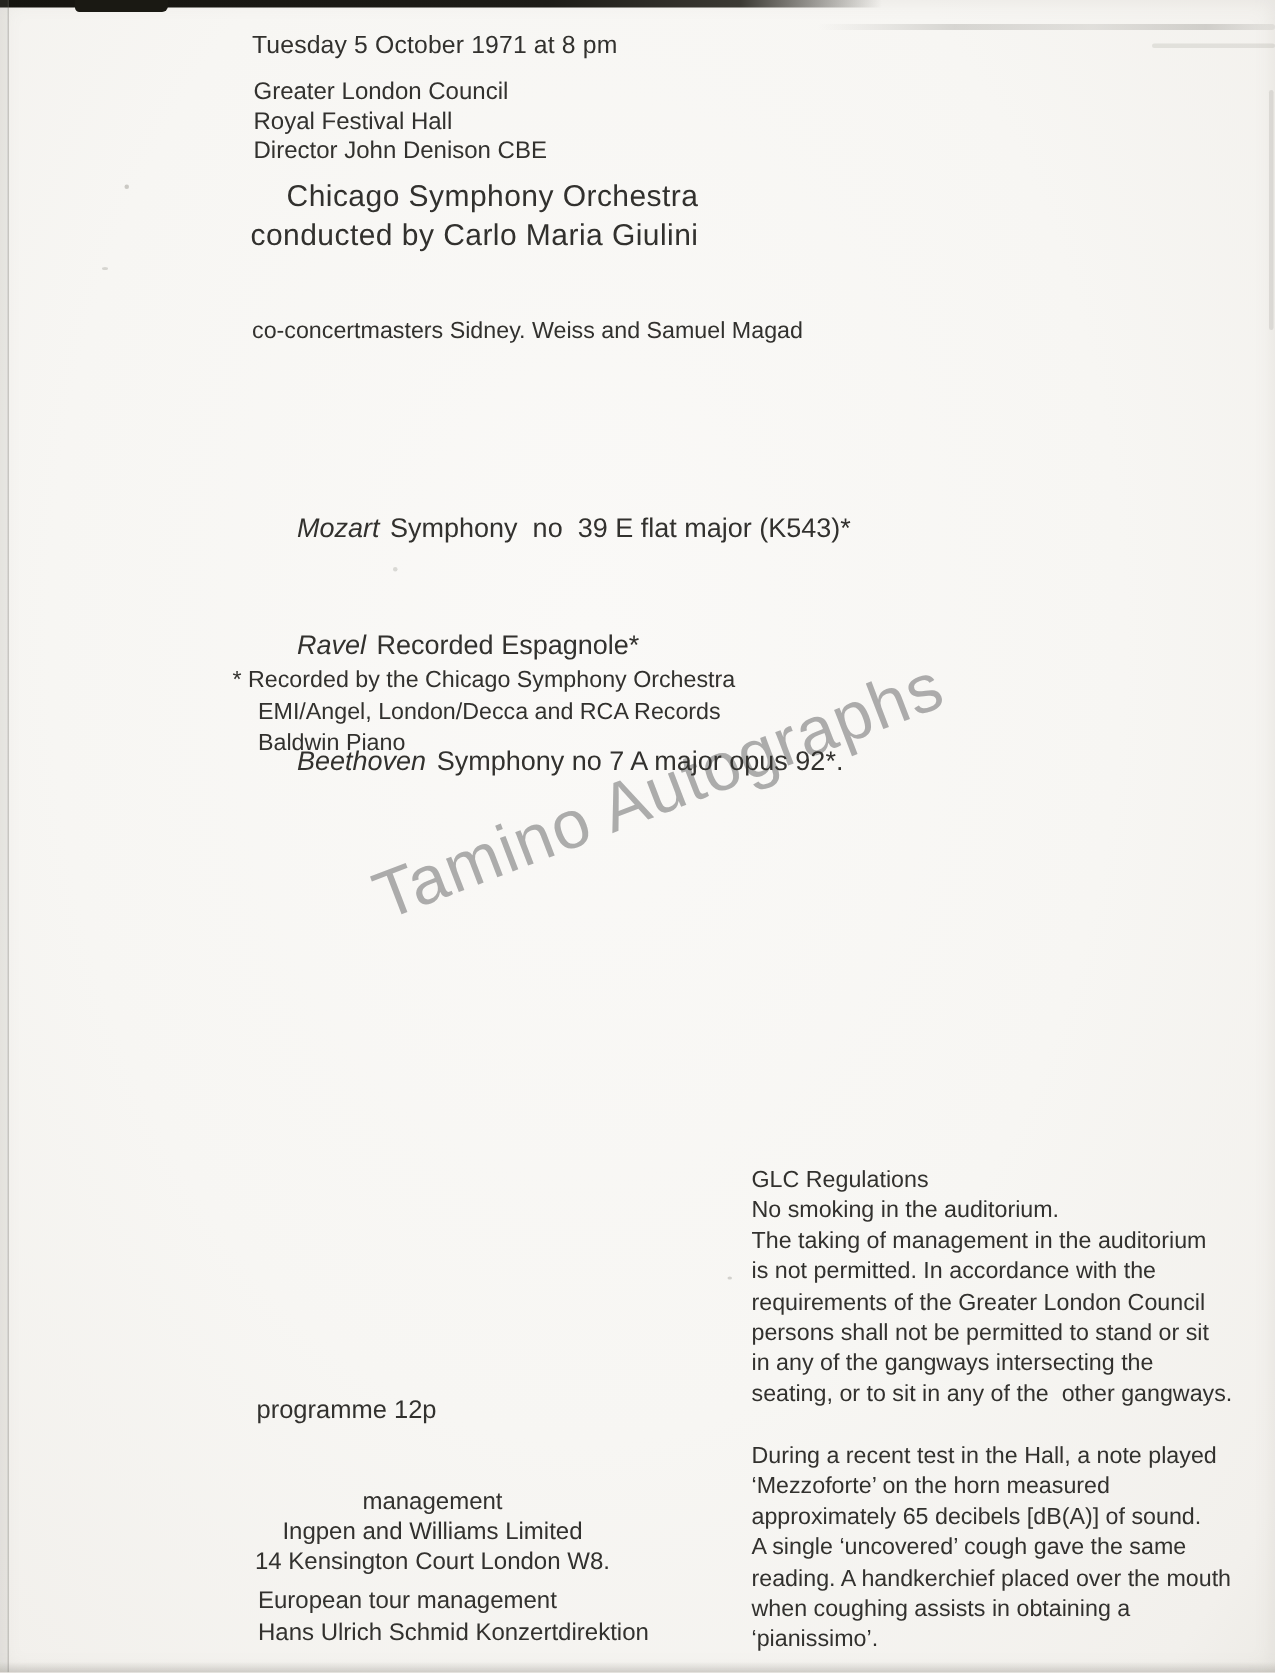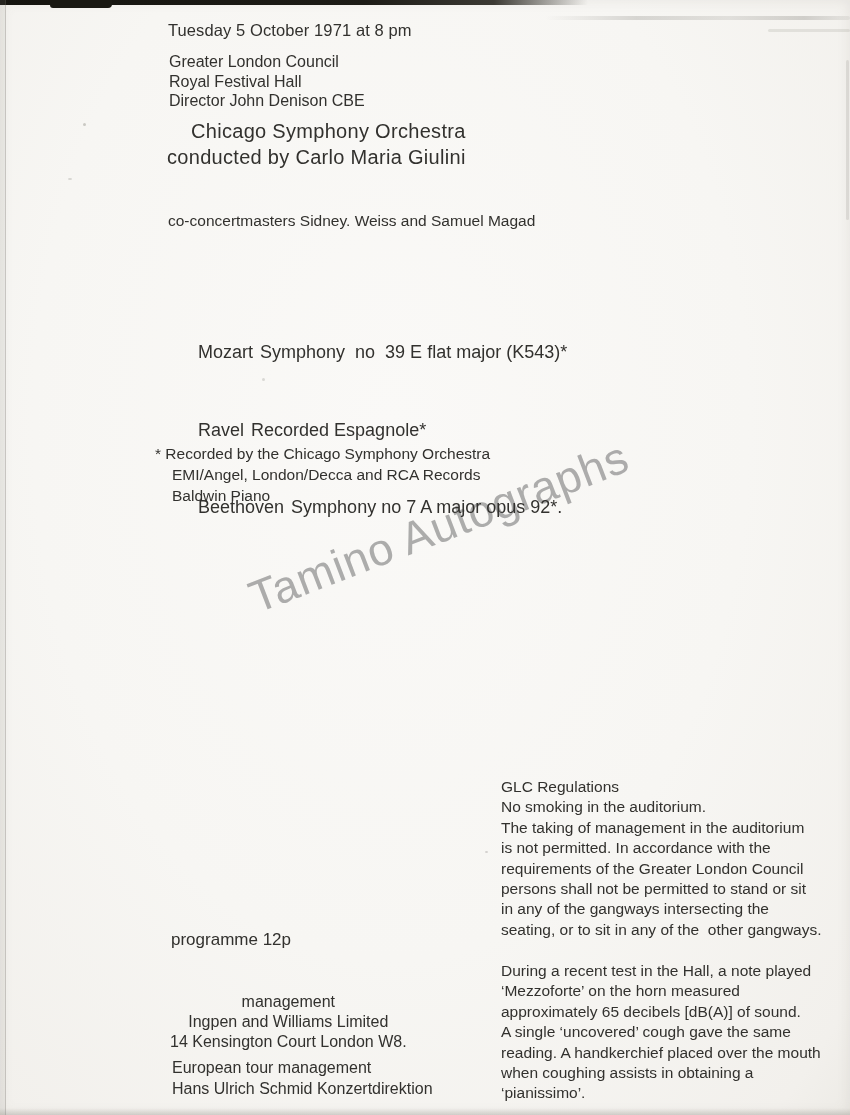--- a/index.html
+++ b/index.html
@@ -37,21 +37,21 @@
 
   
   .pre { white-space:pre-wrap; }
   .date-line { top:21px; left:168px; font-size:16.5px; letter-spacing:.1px; }
   .venue-block { top:52px; left:169px; font-size:16px; line-height:19.6px; }
   .orchestra-block { top:119px; left:167px; font-size:20px; line-height:25.5px; letter-spacing:.3px;text-align:right; }
   .concertmasters-line { top:166px; left:168px; font-size:15.5px;margin-top:46px; }
 
   .works { top:321px; left:168px; font-size:18px; }
   .work { margin-bottom:14.5px; white-space:pre-wrap; }
-  .work .composer { margin-right:7px; }
+  .work .composer { font-style:italic; margin-right:7px; }
 
   .recording-note { top:443px; left:155px; font-size:15.5px; line-height:21px;
     padding-left:17px; text-indent:-17px; }
 
   .watermark {
     top:572px; left:260px; height:50px; white-space:nowrap;
     font-size:45px; color:rgba(150,150,150,.78); letter-spacing:1px;
     transform:rotate(-21deg); transform-origin:0 100%;
   }
 

